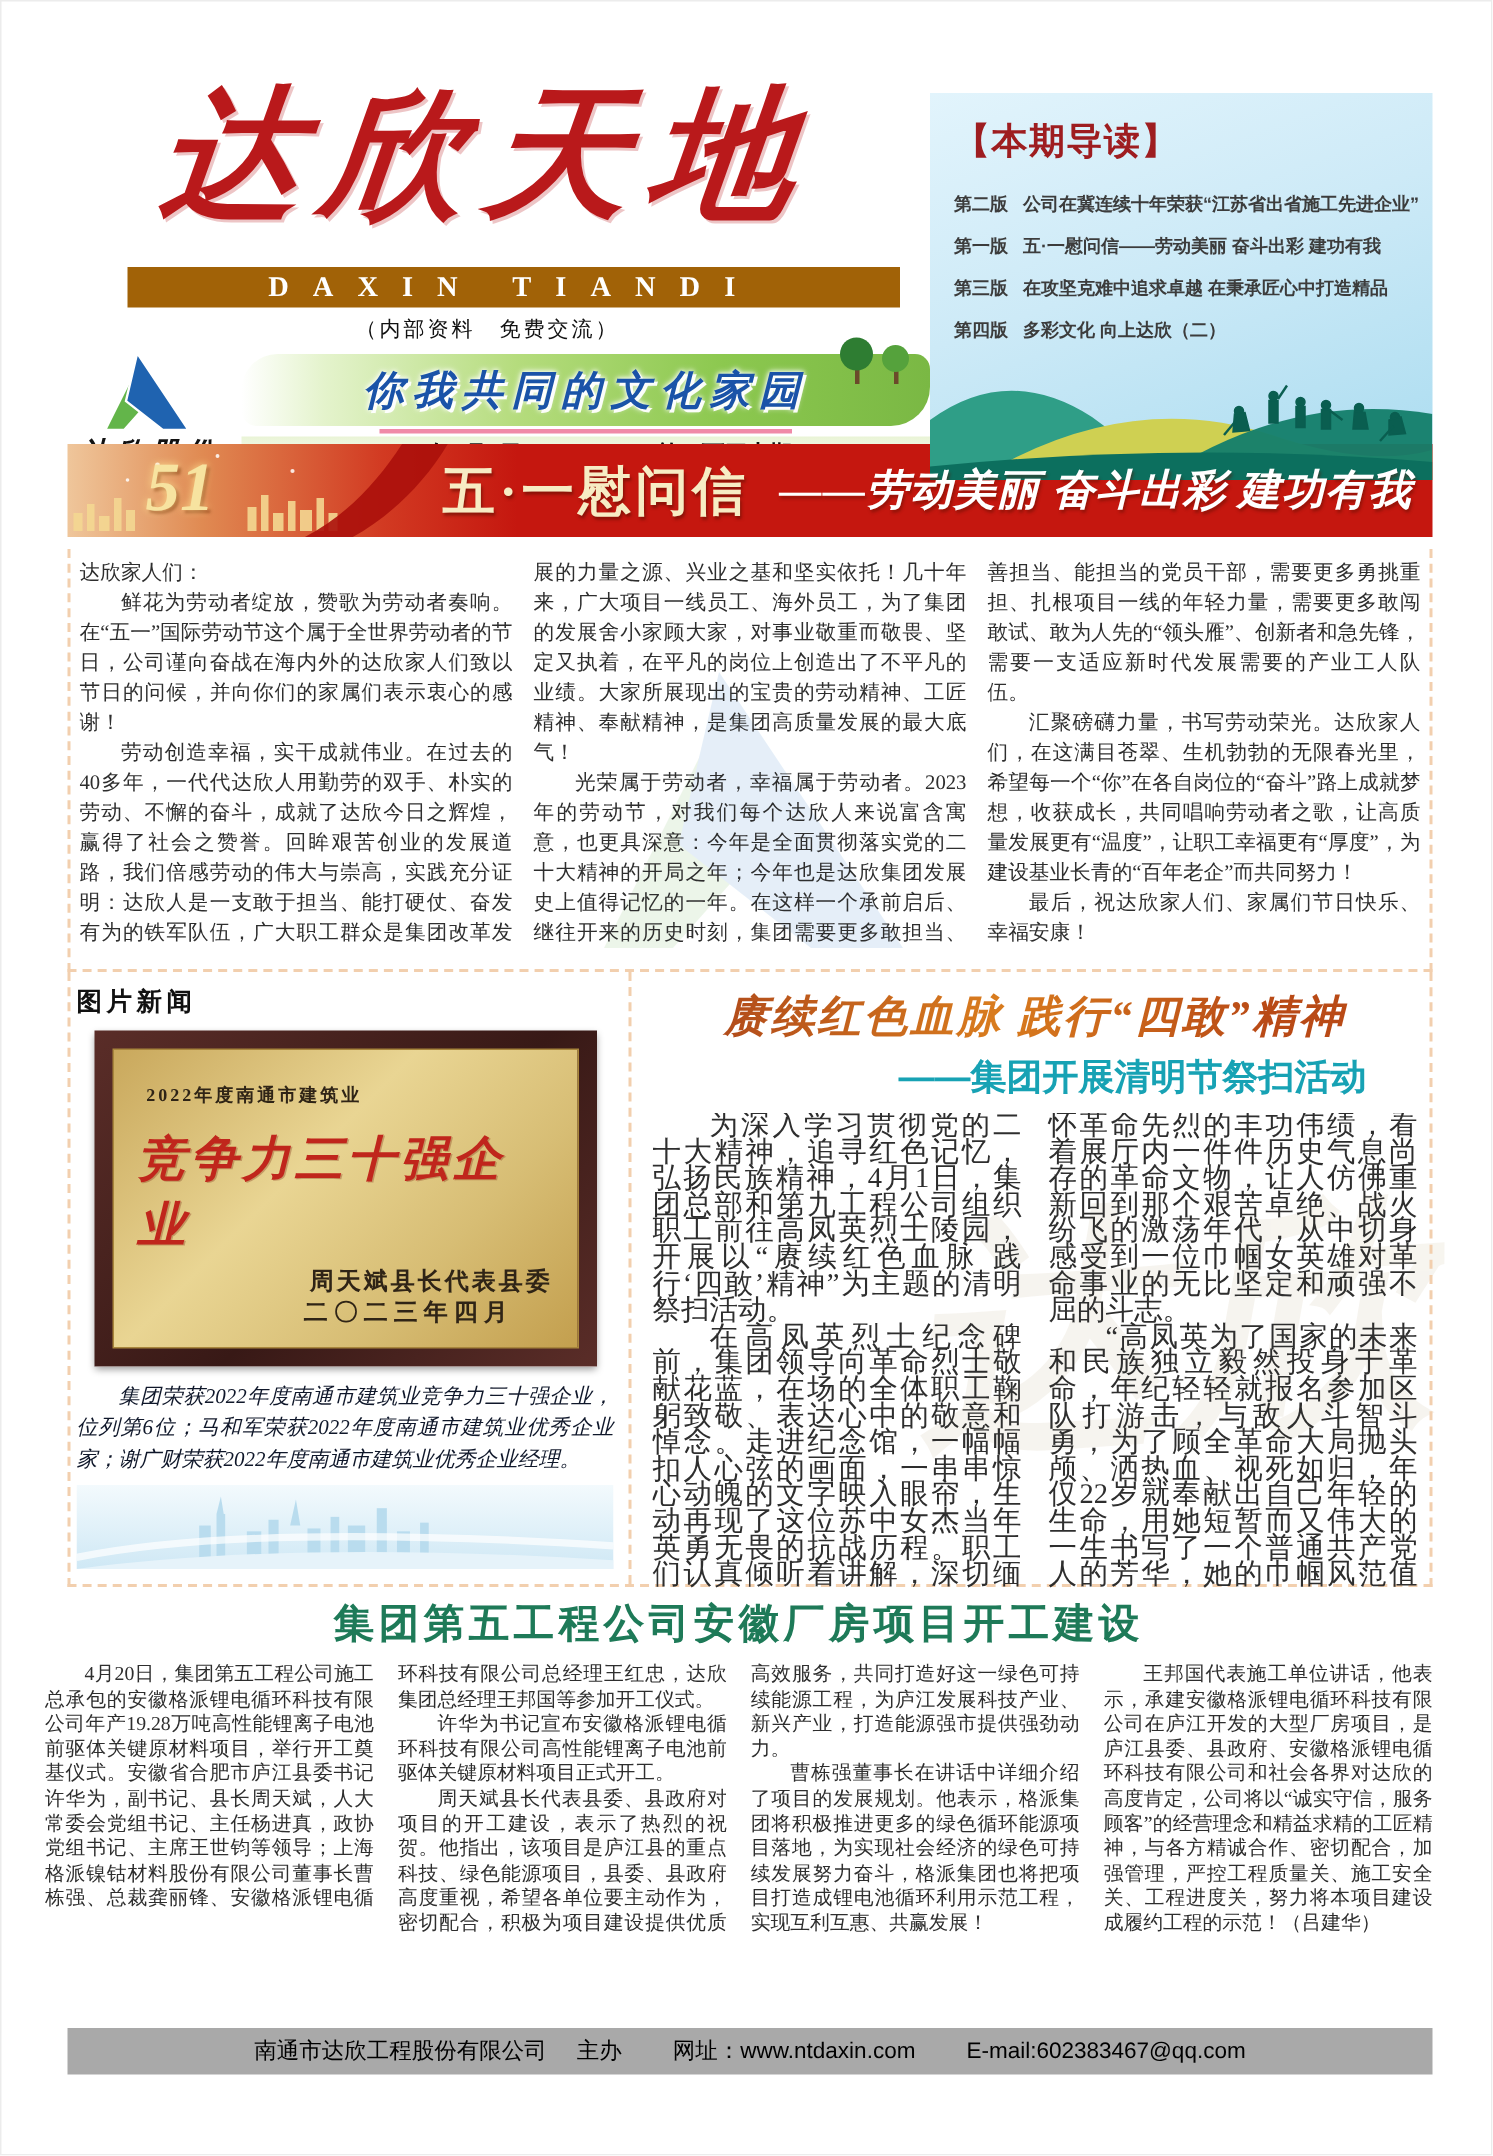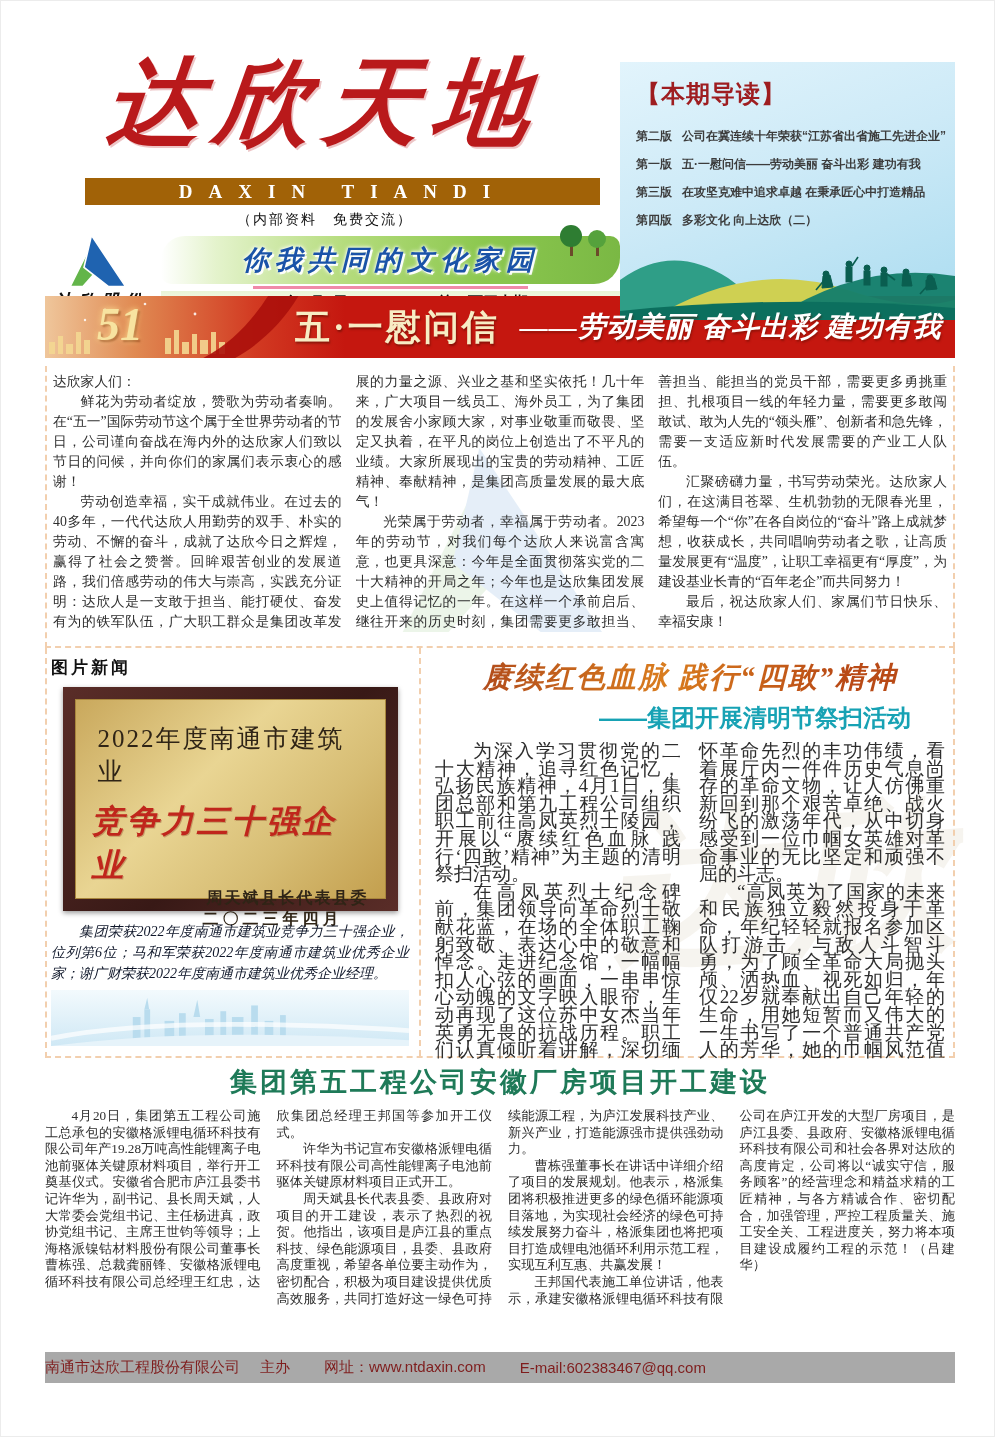--- a/index.html
+++ b/index.html
@@ -59,45 +59,45 @@
   
   .middle{margin:0 40px 0 45px;height:410px;display:flex;box-sizing:border-box;
     border:2px dashed #f2cfae;border-top:none;position:relative;z-index:2;background:transparent;}
   .photo-news{width:374px;box-sizing:border-box;padding:8px 10px 0 4px;border-right:2px dashed #f2cfae;}
   .pn-heading{font-size:17px;font-weight:bold;letter-spacing:3px;color:#111;margin:0;}
   .plaque-frame{margin:8px auto 0;width:335px;height:224px;box-sizing:border-box;padding:12px;
     background:linear-gradient(135deg,#5a2d28,#381916 55%,#5a2d28);box-shadow:0 2px 5px rgba(0,0,0,.4);}
   .plaque-gold{height:100%;box-sizing:border-box;border:1px solid #a8863c;
     background:linear-gradient(135deg,#c9a85c 0%,#e9d593 40%,#d7bd74 70%,#c39f4e 100%);
     display:flex;flex-direction:column;padding:22px 16px 12px;}
-  .pl1{font-size:25px;font-weight:normal;color:#2f2416;letter-spacing:2px;margin-left:6px;}
+  .pl1{font-size:12px;font-weight:bold;color:#2f2416;letter-spacing:2px;margin-left:6px;}
   .pl2{font-size:32px;font-weight:900;color:#c0261c;text-align:left;margin-top:12px;
     letter-spacing:3px;font-style:italic;text-shadow:1px 1px 0 rgba(120,30,10,.3);}
   .pl3{margin-top:auto;font-size:16px;font-weight:bold;color:#2f2416;text-align:right;letter-spacing:2px;}
   .pl4{font-size:16px;font-weight:bold;color:#2f2416;text-align:right;padding-right:26px;letter-spacing:4px;}
   .pn-caption{margin:10px 0 0;font-style:italic;font-size:14px;line-height:21px;
     text-align:justify;text-indent:2em;color:#0f172a;}
   .pn-skyline{display:block;width:100%;height:56px;margin-top:6px;}
   .memorial{flex:1;box-sizing:border-box;padding:10px 8px 0 14px;}
   .m-title{margin:0;text-align:center;font-size:29px;font-weight:900;font-style:italic;letter-spacing:2px;
     background:linear-gradient(90deg,#a8401a,#d97c1e 45%,#b94a16 80%);
     -webkit-background-clip:text;background-clip:text;color:transparent;white-space:nowrap;}
   .m-sub{margin:4px 0 0;text-align:center;padding-left:130px;font-size:24px;font-weight:900;
     color:#17a2b4;font-family:"Liberation Sans",sans-serif;white-space:nowrap;}
   .m-cols{margin-top:8px;height:322px;column-count:2;column-gap:18px;text-align:justify;
     font-size:19px;line-height:17.6px;color:#2e2e2e;overflow:hidden;}
   
-  .construction{margin:6px 40px 0 45px;position:relative;z-index:2;}
+  .construction{margin:6px 40px 0 30px;position:relative;z-index:2;}
   .c-title{margin:4px 0 8px;text-align:center;font-size:27px;font-weight:900;letter-spacing:3px;
     color:#1e7a58;font-family:"Liberation Sans",sans-serif;}
   .c-cols{height:232px;column-count:4;column-gap:16px;text-align:justify;
     font-size:13.2px;line-height:16.6px;color:#2e2e2e;overflow:hidden;}
   
-  .footer{margin:12px 40px 0 45px;height:31px;background:#a9a9a9;color:#7f1d1d;
-    display:flex;align-items:center;gap:34px;
+  .footer{margin:12px 40px 0 45px;height:31px;background:#a9a9a9;color:#000000;
+    display:flex;align-items:center;justify-content:center;gap:34px;
     font-family:"Liberation Sans",sans-serif;font-size:15px;white-space:nowrap;}
   .footer .gap-sm{margin-left:-14px;}
   
   .wm-logo{position:absolute;left:395px;top:420px;opacity:.14;z-index:0;}
   .wm-text{position:absolute;right:30px;top:770px;font-size:170px;font-weight:900;font-style:italic;
     color:#cdbd9e;opacity:.16;z-index:0;letter-spacing:10px;transform:rotate(-4deg);}
 </style>
 </head>
 <body>
 

